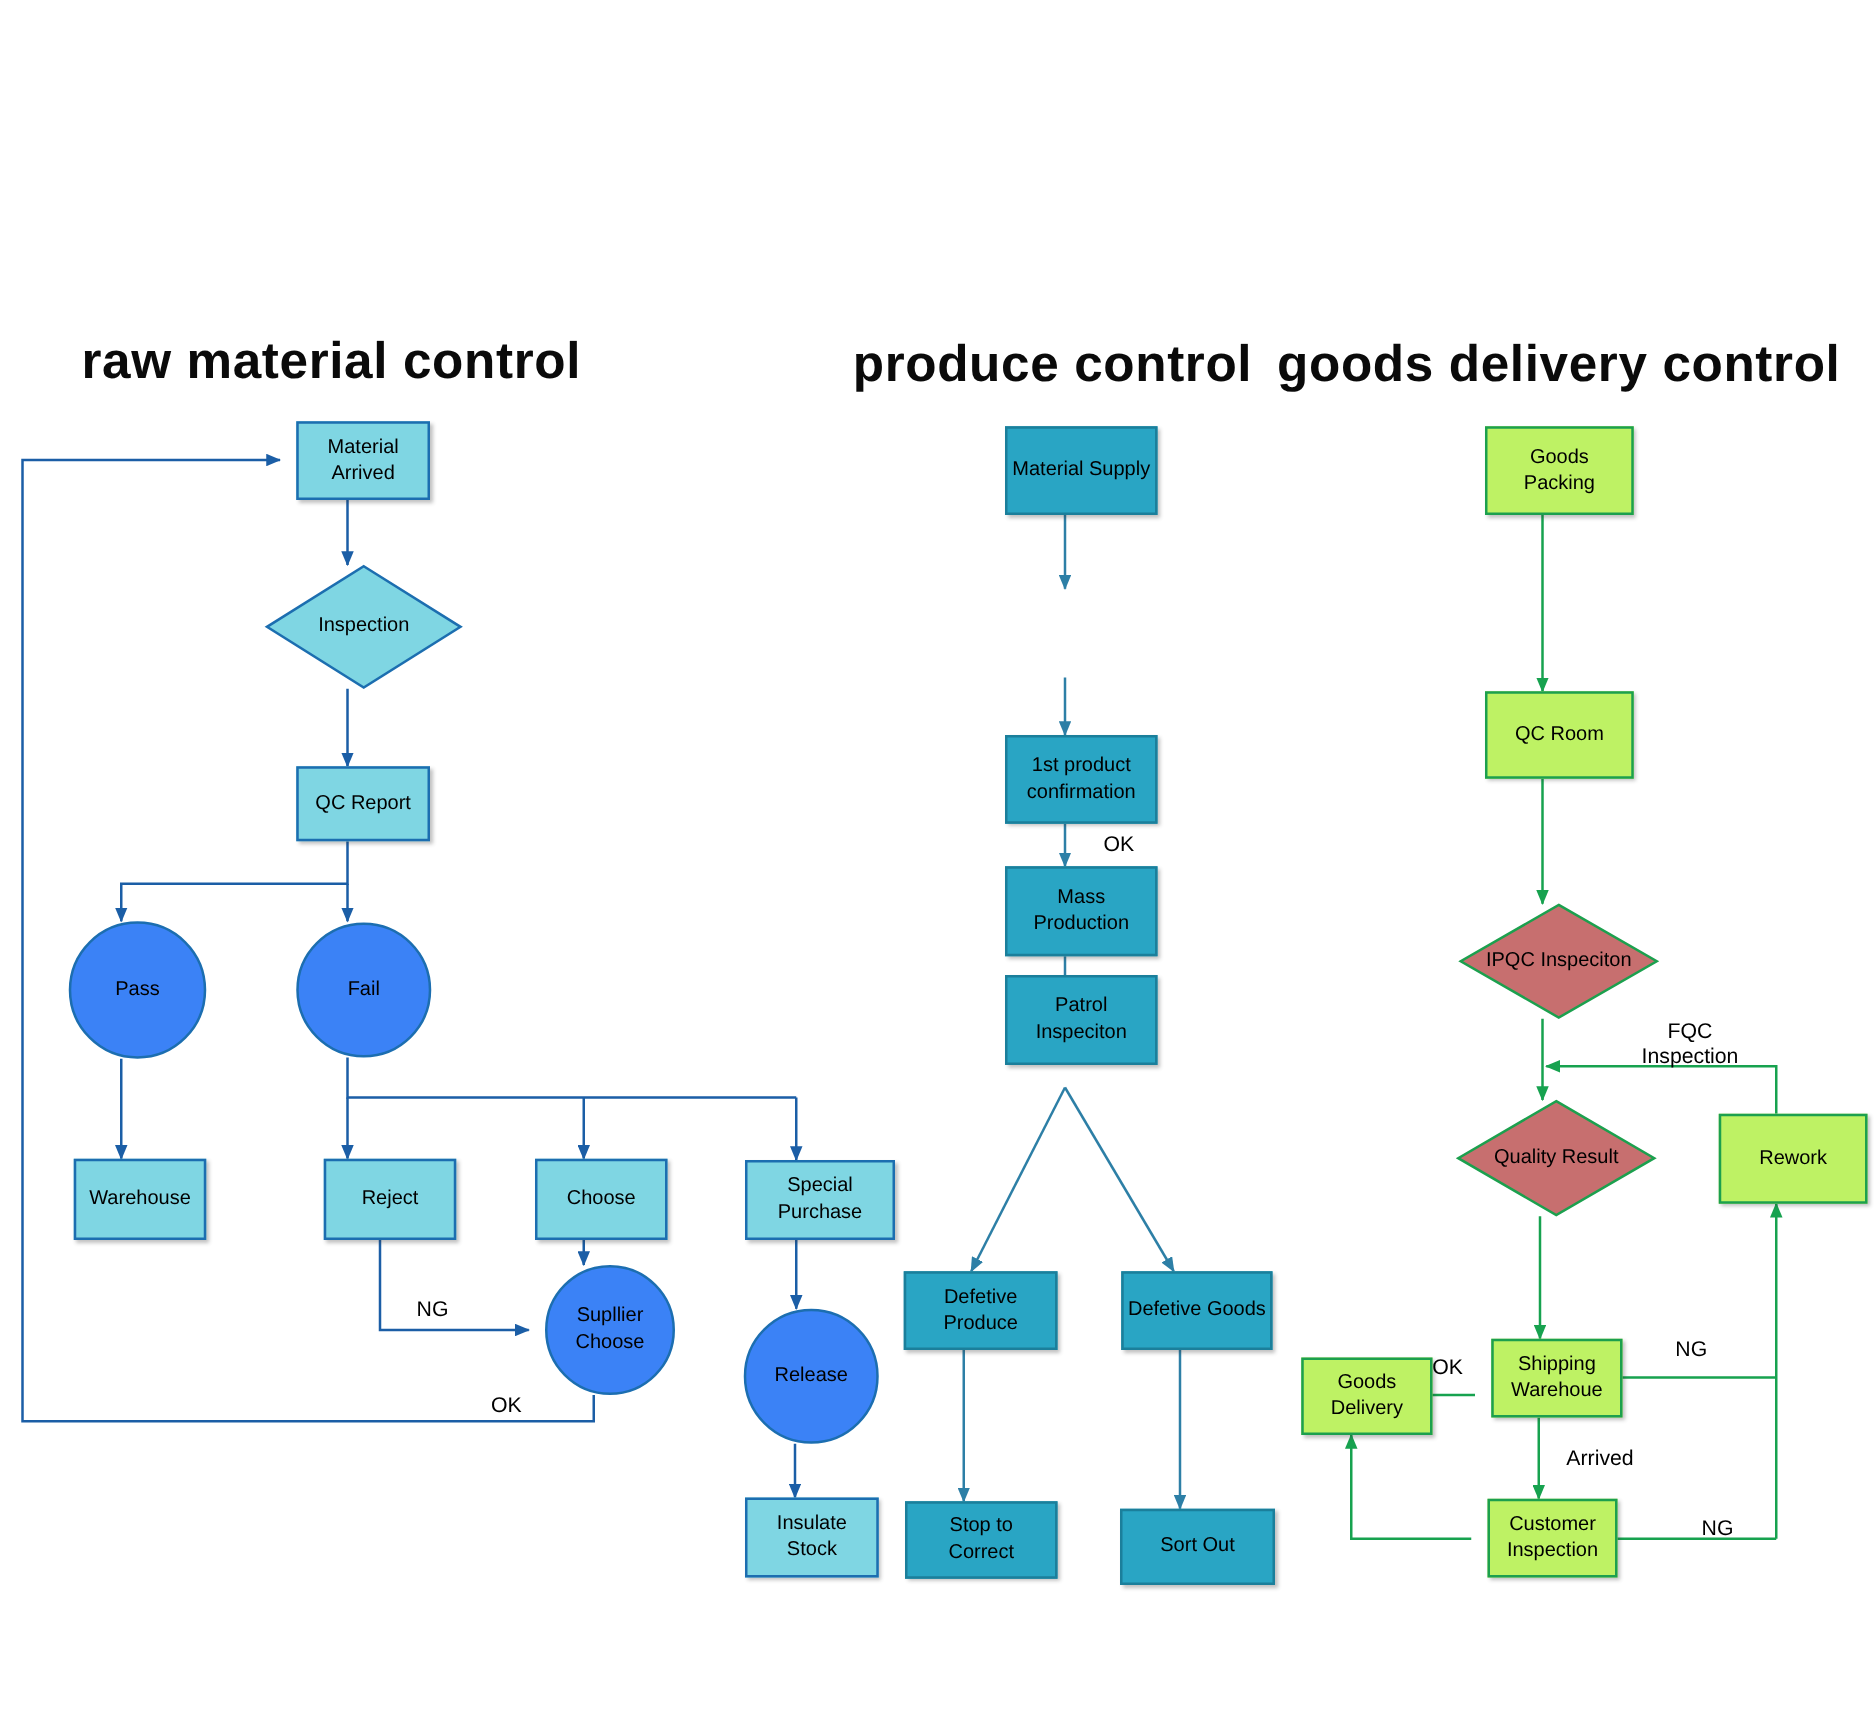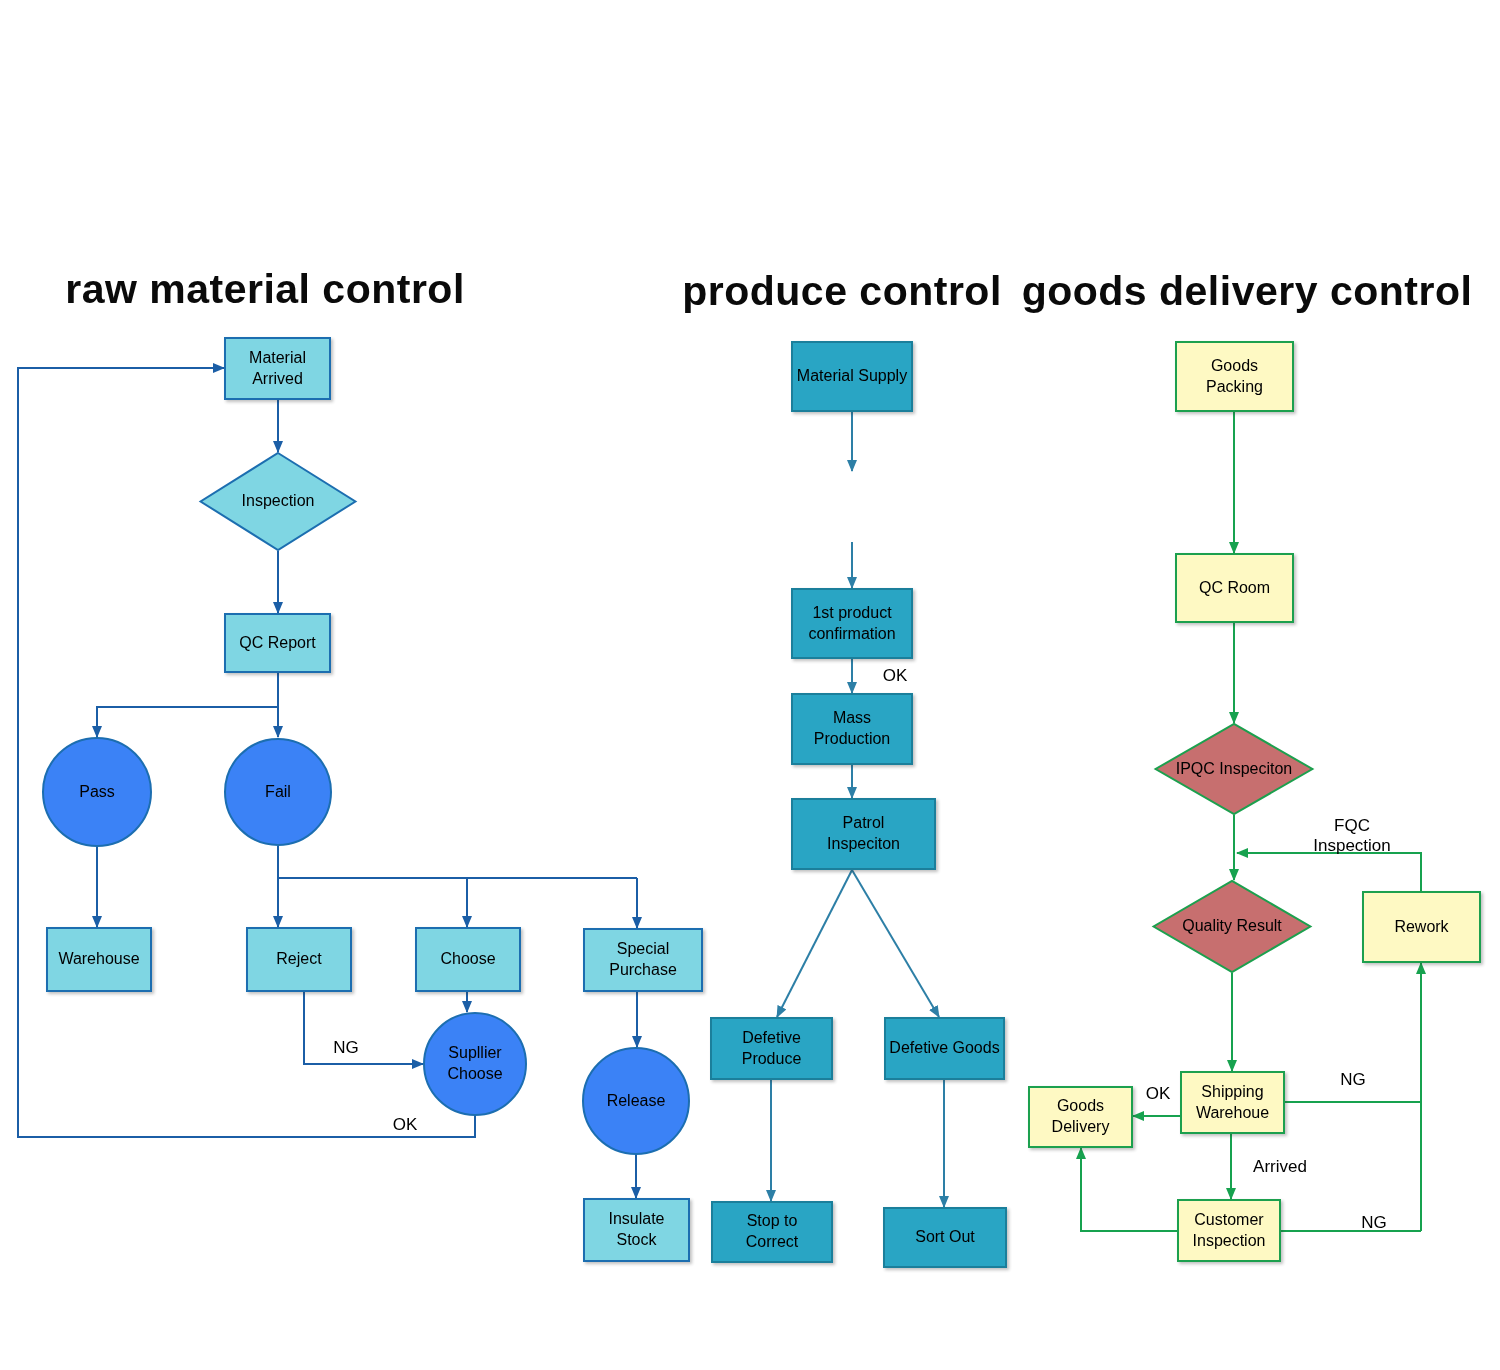--- a/index.html
+++ b/index.html
@@ -8,26 +8,26 @@
     font-family:"Liberation Sans",sans-serif;overflow:hidden;
   }
   .title{
     position:absolute;transform:translate(-50%,-50%);
     font-size:41px;font-weight:700;color:#0a0a0a;white-space:nowrap;
     font-family:"Liberation Sans",sans-serif;letter-spacing:.5px;
   }
   .edges{position:absolute;left:0;top:0;}
   .node{
     position:absolute;display:flex;align-items:center;justify-content:center;
-    box-sizing:border-box;text-align:center;color:#000;font-size:16px;line-height:1.3;
+    box-sizing:border-box;text-align:center;color:#000;font-size:16px;line-height:1.3;margin-left:13px;
   }
   .lbl{white-space:pre-line;position:relative;}
   .rect.c1{background:#7fd6e3;border:2px solid #1c6eb0;box-shadow:2px 2px 3px rgba(50,50,50,.30);}
   .rect.c2{background:#29a5c4;border:2px solid #1b7f9b;box-shadow:2px 2px 3px rgba(50,50,50,.30);}
-  .rect.c3{background:#fef9c3;border:2px solid #1ca04e;box-shadow:2px 2px 3px rgba(50,50,50,.30);}
+  .rect.c3{background:#bef264;border:2px solid #1ca04e;box-shadow:2px 2px 3px rgba(50,50,50,.30);}
   .circle{border-radius:50%;}
   .circle.c1{background:#3b82f6;border:2px solid #1c6eb0;}
   .diamond{background:transparent;}
   .diamond svg{position:absolute;inset:0;width:100%;height:100%;overflow:visible;}
   .diamond.c1 polygon{fill:#7fd6e3;stroke:#1c6eb0;stroke-width:2;vector-effect:non-scaling-stroke;}
   .diamond.c3 polygon{fill:#c76f6f;stroke:#1ca04e;stroke-width:2;vector-effect:non-scaling-stroke;}
   .elabel{
     position:absolute;transform:translate(-50%,-50%);
     font-size:17px;color:#000;white-space:pre-line;text-align:center;line-height:1.2;
   }
@@ -145,21 +145,21 @@
     <span class="lbl">Material Supply</span>
   </div>
   <div class="node rect c2" style="left:791px;top:588px;width:122px;height:71px">
     <span class="lbl">1st product
 confirmation</span>
   </div>
   <div class="node rect c2" style="left:791px;top:693px;width:122px;height:72px">
     <span class="lbl">Mass
 Production</span>
   </div>
-  <div class="node rect c2" style="left:791px;top:798px;width:145px;height:72px">
+  <div class="node rect c2" style="left:791px;top:780px;width:122px;height:72px">
     <span class="lbl">Patrol
 Inspeciton</span>
   </div>
   <div class="node rect c2" style="left:710px;top:1017px;width:123px;height:63px">
     <span class="lbl">Defetive
 Produce</span>
   </div>
   <div class="node rect c2" style="left:884px;top:1017px;width:121px;height:63px">
     <span class="lbl">Defetive Goods</span>
   </div>

